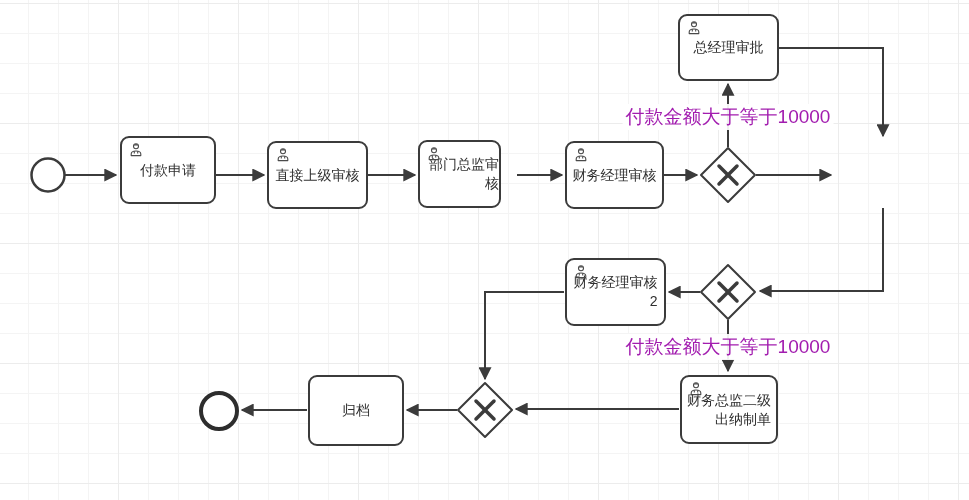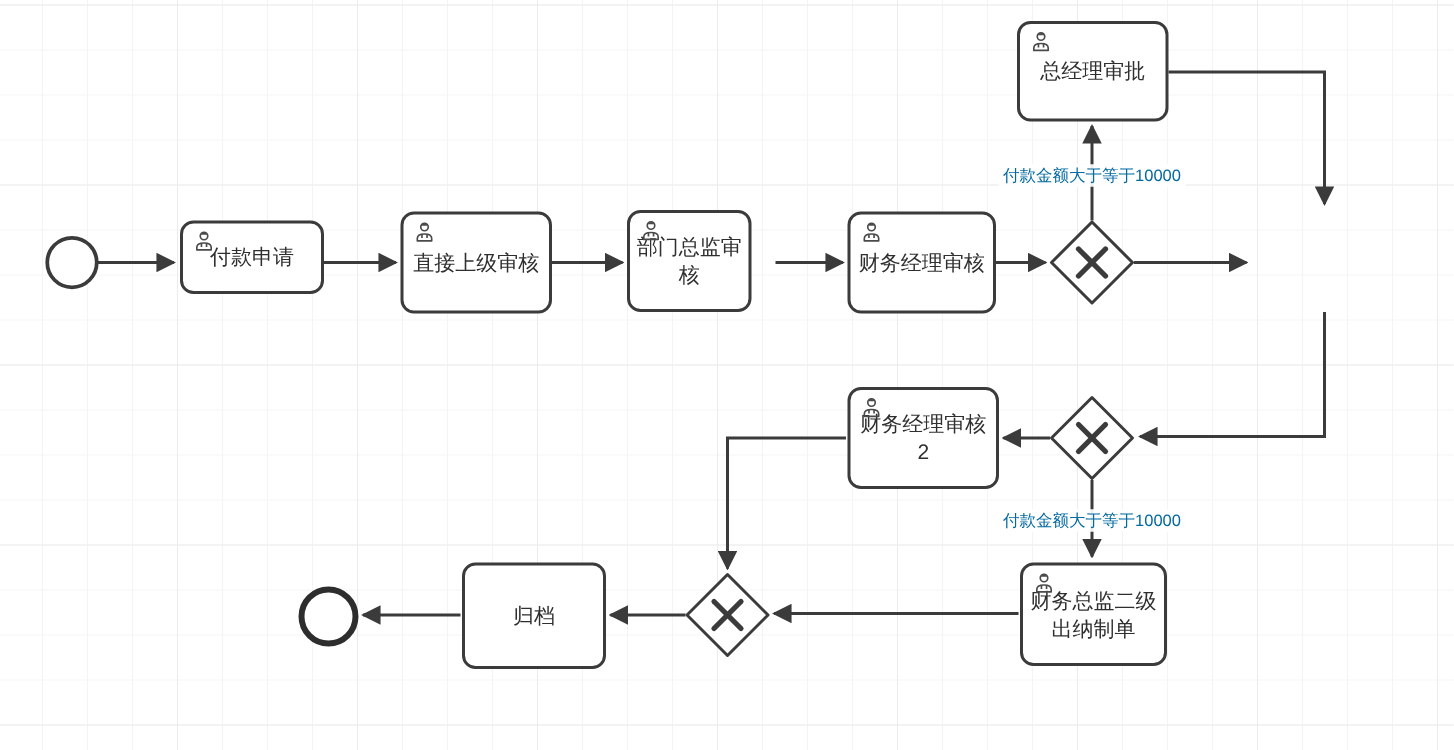--- a/index.html
+++ b/index.html
@@ -27,32 +27,32 @@
     overflow: visible;
   }
   .task {
     position: absolute;
     box-sizing: border-box;
     background: #ffffff;
     border: 2px solid #3b3b3b;
     border-radius: 9px;
     display: flex; align-items: center; justify-content: center;
     font-size: 14px; color: #2f2f2f;
-    text-align: center; line-height: 1.35;
+    text-align: right; line-height: 1.35;
     white-space: pre-line;
     z-index: 2;
   }
   .task .user-icon {
     position: absolute; left: 6px; top: 4px;
     width: 16px; height: 16px;
   }
   .edge-label {
     position: absolute;
     transform: translate(-50%, -50%);
-    font-size: 11px; color: #0369a1;
+    font-size: 19px; color: #a21caf;
     background: rgba(255,255,255,0.92);
     padding: 0 3px;
     white-space: nowrap;
     z-index: 3;
   }
 </style>
 </head>
 <body>
 
 <div id="canvas">
@@ -108,21 +108,21 @@
 
     <g>
       <polygon points="485,383 512,410 485,437 458,410" fill="#ffffff" stroke="#3b3b3b" stroke-width="2" stroke-linejoin="round"></polygon>
       <g stroke="#3b3b3b" stroke-width="3.5" stroke-linecap="round">
         <line x1="476" y1="401" x2="494" y2="419"></line>
         <line x1="476" y1="419" x2="494" y2="401"></line>
       </g>
     </g>
   </svg>
 
-  <div class="task" style="left:120px; top:147px; width:96px; height:49px;">
+  <div class="task" style="left:120px; top:136px; width:96px; height:68px;">
     <svg class="user-icon" viewBox="0 0 16 16">
       <circle cx="8" cy="4.3" r="2.5" fill="none" stroke="#4a4a4a" stroke-width="1.1"></circle>
       <path d="M5.7 3.5 A2.5 2.5 0 0 1 10.3 3.5 Z" fill="#4a4a4a"></path>
       <path d="M3.2 13.6 V12 c0,-1.9 2.1,-3 4.8,-3 s4.8,1.1 4.8,3 v1.6 Z" fill="none" stroke="#4a4a4a" stroke-width="1.1" stroke-linejoin="round"></path>
       <path d="M6.3 9.3 v2.3 M9.7 9.3 v2.3" fill="none" stroke="#4a4a4a" stroke-width="1.1"></path>
     </svg>
     <span>付款申请</span>
   </div>
 
   <div class="task" style="left:267px; top:141px; width:101px; height:68px;">

